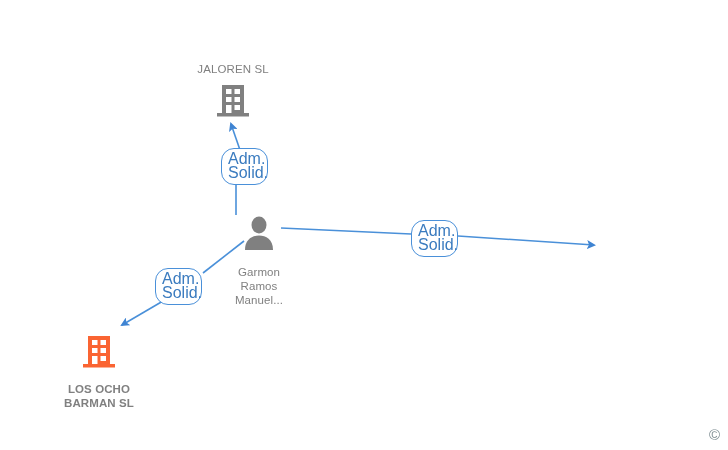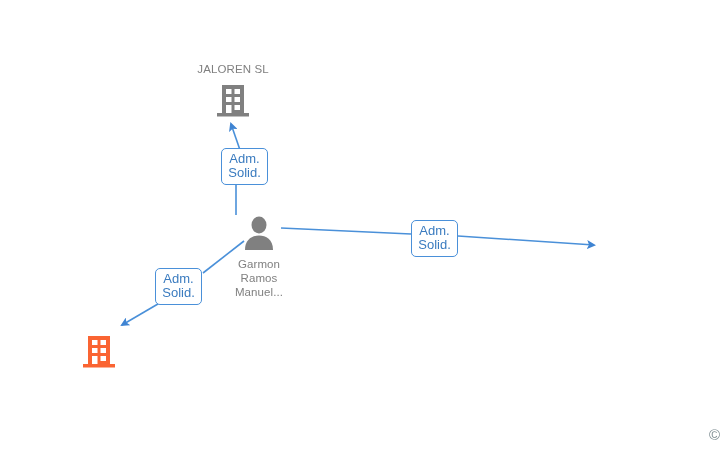--- a/index.html
+++ b/index.html
@@ -36,43 +36,43 @@
     flex-direction: column;
     align-items: center;
     text-align: center;
   }
   .node-label {
     font-size: 11.5px;
     color: #808080;
     line-height: 14px;
     letter-spacing: 0.1px;
     white-space: pre-line;
-    margin-top: 3px;
+    margin-top: 11px;
   }
   .node-label.bold {
     font-weight: bold;
     color: #808080;
   }
   .node-label.above {
     margin-top: 0;
     margin-bottom: 4px;
   }
   .icon-wrap {
     width: 40px;
     height: 40px;
     display: block;
   }
   .edge-label {
     position: absolute;
     box-sizing: border-box;
     border: 1.3px solid #4a90d9;
-    border-radius: 5px;
+    border-radius: 13px;
     background: #ffffff;
     color: #3a7bbf;
-    font-size: 13px;
+    font-size: 16px;
     line-height: 14px;
     text-align: center;
     padding: 3px 6px 4px 6px;
     white-space: pre-line;
   }
   .watermark {
     position: absolute;
     right: 8px;
     bottom: 8px;
     display: flex;
@@ -158,20 +158,22 @@
         <rect x="9" y="5" width="22" height="30" fill="#fa6432"></rect>
         <rect x="4" y="33" width="32" height="3.5" fill="#fa6432"></rect>
         <rect x="13" y="9" width="5.5" height="5" fill="#ffffff"></rect>
         <rect x="21.5" y="9" width="5.5" height="5" fill="#ffffff"></rect>
         <rect x="13" y="17" width="5.5" height="5" fill="#ffffff"></rect>
         <rect x="21.5" y="17" width="5.5" height="5" fill="#ffffff"></rect>
         <rect x="13" y="25" width="5.5" height="8" fill="#ffffff"></rect>
         <rect x="21.5" y="25" width="5.5" height="5" fill="#ffffff"></rect>
       </svg>
     </span>
+    <div class="node-label bold">LOS OCHO
+BARMAN SL</div>
   </div>
 
   <div class="edge-label" style="left:221px; top:148px; width:47px;">Adm.
 Solid.</div>
 
   <div class="edge-label" style="left:411px; top:220px; width:47px;">Adm.
 Solid.</div>
 
   <div class="edge-label" style="left:155px; top:268px; width:47px;">Adm.
 Solid.</div>

